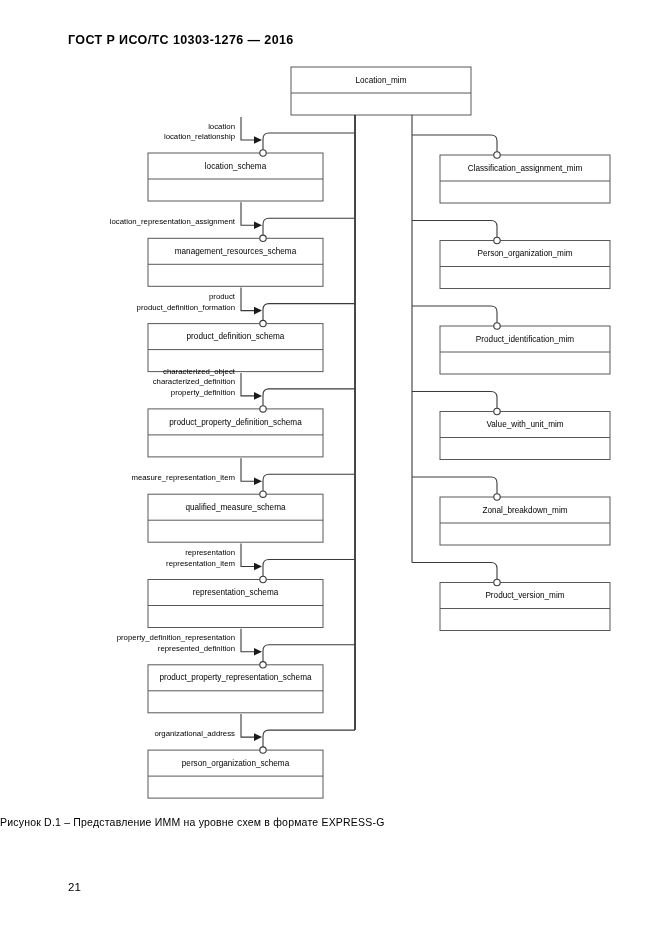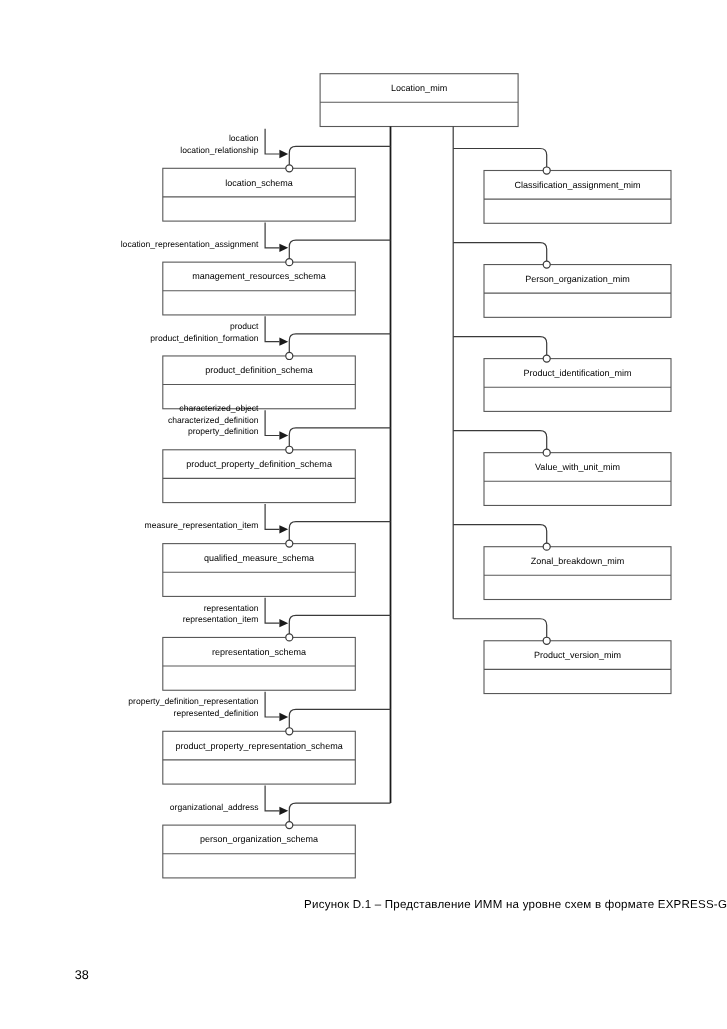--- a/index.html
+++ b/index.html
@@ -36,21 +36,21 @@
     left: 0;
     top: 55px;
     width: 625px;
     height: 745px;
   }
   .figure-caption {
     position: absolute;
     left: 0;
     top: 816px;
     width: 661px;
-    text-align: right;
+    text-align: left;
     font-size: 10.5px;
     letter-spacing: 0.2px;
   }
   .page-number {
     position: absolute;
     left: 68px;
     top: 881px;
     font-size: 11.5px;
   }
   svg { display: block; }
@@ -96,20 +96,21 @@
     font-size: 7.8px;
     fill: #000000;
     text-anchor: end;
   }
 </style>
 </head>
 <body>
 
 <div class="page">
 
+  <div class="doc-header">ГОСТ Р ИСО/ТС 10303-1276 — 2016</div>
 
   <div class="figure-area">
     <svg id="diagram-svg" width="661" height="745" viewBox="0 0 661 745">
         <g>
           <rect class="box-rect" x="291" y="12" width="180" height="48"></rect>
           <line class="box-divider" x1="291" y1="38" x2="471" y2="38"></line>
           <text class="box-label" x="381" y="25.5">Location_mim</text>
         </g>
         <path class="trunk" d="M 355 60 L 355 675.1"></path>
         <path class="edge" d="M 412 60 L 412 507.5"></path>
@@ -239,15 +240,15 @@
           <line class="box-divider" x1="440" y1="553.5" x2="610" y2="553.5"></line>
           <text class="box-label" x="525" y="541">Product_version_mim</text>
         </g>
         <circle class="node-circle" cx="497" cy="527.5" r="3.2"></circle>
         <path class="edge" d="M 412 507.5 L 491 507.5 Q 497 507.5 497 513.5 L 497 524.3"></path>
       </svg>
   </div>
 
   <div class="figure-caption">Рисунок D.1 –  Представление ИММ на уровне схем в формате EXPRESS-G</div>
 
-  <div class="page-number">38</div>
+  <div class="page-number">21</div>
 
 </div>
 
 </body></html>

